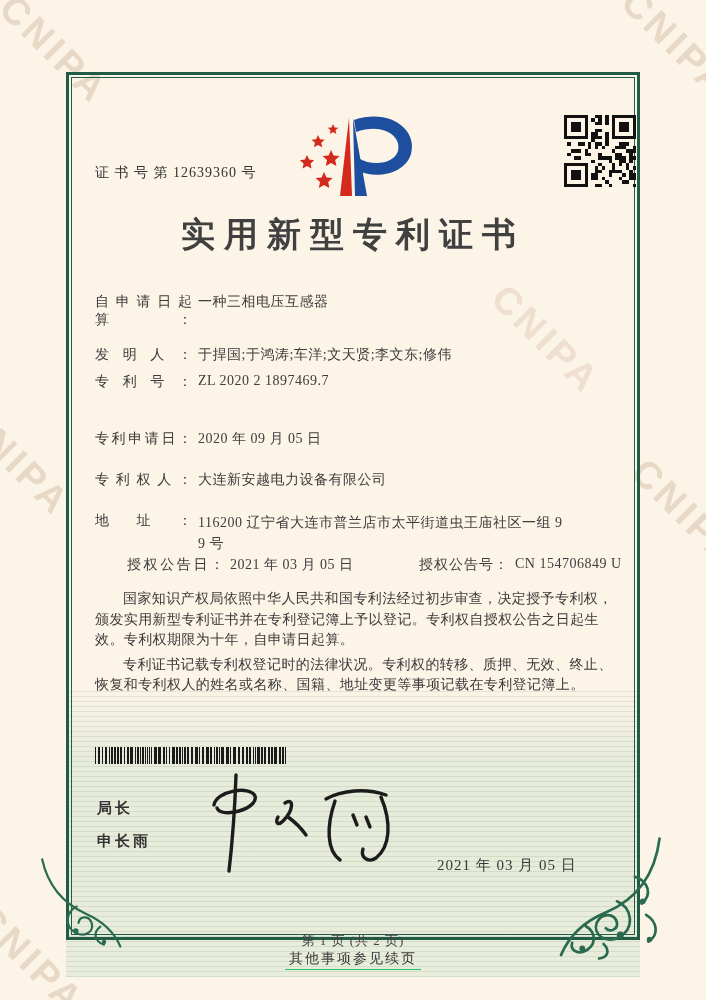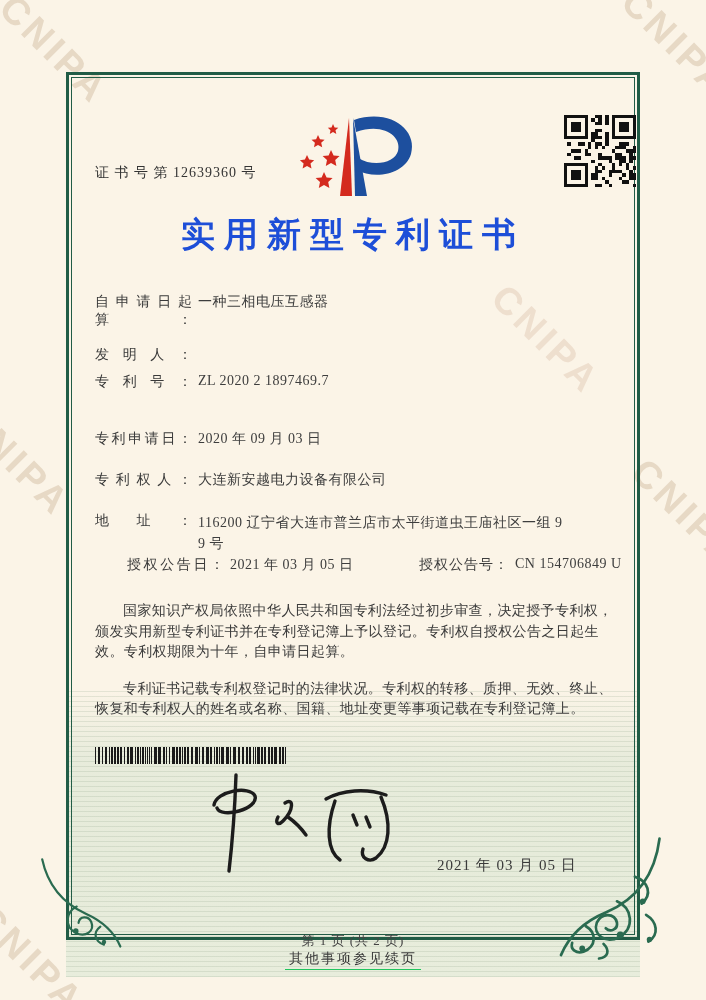--- a/index.html
+++ b/index.html
@@ -40,33 +40,33 @@
   .ornament{position:absolute;z-index:4;pointer-events:none;}
   .orn-right{left:552px;top:836px;width:112px;height:124px;}
   .orn-left{left:38px;top:852px;width:92px;height:100px;transform:scaleX(-1);}
   
   .content{position:absolute;left:0;top:0;width:706px;height:1000px;z-index:5;}
   .cert-no{position:absolute;left:95px;top:116px;font-size:14px;letter-spacing:1px;color:#333;margin-top:48px;}
   .logo{position:absolute;left:278px;top:108px;width:150px;height:98px;}
   .qr{position:absolute;left:564px;top:115px;width:72px;height:72px;}
   .title{
     position:absolute;left:0;top:212px;width:706px;text-align:center;
-    font-size:34px;font-weight:bold;letter-spacing:9px;color:#1d4ed8;
+    font-size:34px;font-weight:bold;letter-spacing:9px;color:#404040;
   }
   .frow{position:absolute;left:95px;width:530px;font-size:14px;color:#3d3d3d;display:flex;align-items:flex-start;}
   .flabel{
     display:inline-block;width:97px;flex:none;margin-right:6px;
     text-align:justify;text-align-last:justify;color:#3a3a3a;
   }
   .fvalue{letter-spacing:.5px;}
   .addr-lines{line-height:21px;}
   .grant-col1{display:flex;width:292px;flex:none;margin-left:32px;}
   .glabel2{letter-spacing:1px;margin-right:6px;}
   .paras{position:absolute;left:95px;top:585px;width:528px;font-size:14px;line-height:20.5px;color:#3a3a3a;letter-spacing:.4px;}
-  .paras p{margin:16px 0 4px 0;text-indent:2em;}
+  .paras p{margin:4px 0 4px 0;text-indent:2em;}
   .barcode{position:absolute;left:95px;top:747px;width:194px;height:17px;}
   .officer{position:absolute;left:97px;top:799px;font-family:"Liberation Sans","DejaVu Sans",sans-serif;font-weight:600;font-size:15px;letter-spacing:3px;color:#333;}
   .officer div{margin-bottom:14px;}
   .signature{position:absolute;left:188px;top:765px;width:225px;height:115px;}
   .issue-date{position:absolute;left:437px;top:856px;font-size:15px;letter-spacing:1px;color:#3a3a3a;}
   .page-info{position:absolute;left:0;top:916px;width:706px;text-align:center;font-size:13px;letter-spacing:1px;color:#444;margin-top:16px;}
   .foot-note{
     position:absolute;left:0;top:950px;width:706px;text-align:center;font-size:14px;letter-spacing:2px;color:#3a3a3a;
   }
   .foot-note span{border-bottom:1px solid #22c55e;padding:0 4px 3px 4px;}
@@ -249,28 +249,29 @@
     </svg>
 
   <div class="title">实用新型专利证书</div>
 
   <div class="frow" style="top:293px">
     <span class="flabel">自申请日起算：</span>
     <span class="fvalue">一种三相电压互感器</span>
   </div>
   <div class="frow" style="top:346px">
     <span class="flabel">发明人：</span>
+    <span class="fvalue">于捍国;于鸿涛;车洋;文天贤;李文东;修伟</span>
   </div>
   <div class="frow" style="top:373px">
     <span class="flabel">专利号：</span>
     <span class="fvalue">ZL 2020 2 1897469.7</span>
   </div>
   <div class="frow" style="top:430px">
     <span class="flabel">专利申请日：</span>
-    <span class="fvalue">2020 年 09 月 03 日</span>
+    <span class="fvalue">2020 年 09 月 05 日</span>
   </div>
   <div class="frow" style="top:471px">
     <span class="flabel">专利权人：</span>
     <span class="fvalue">大连新安越电力设备有限公司</span>
   </div>
   <div class="frow" style="top:512px">
     <span class="flabel">地址：</span>
     <span class="fvalue addr-lines">
       <span>116200  辽宁省大连市普兰店市太平街道虫王庙社区一组 9</span><br>
       <span>9 号</span>
@@ -347,20 +348,24 @@
         <rect x="169" y="0" width="2" height="17"></rect>
         <rect x="173" y="0" width="2" height="17"></rect>
         <rect x="176" y="0" width="2" height="17"></rect>
         <rect x="179" y="0" width="3" height="17"></rect>
         <rect x="184" y="0" width="2" height="17"></rect>
         <rect x="187" y="0" width="2" height="17"></rect>
         <rect x="190" y="0" width="1" height="17"></rect>
       </g>
     </svg>
 
+  <div class="officer">
+    <div>局长</div>
+    <div>申长雨</div>
+  </div>
 
   <svg class="signature" viewBox="0 0 225 115">
     <g fill="none" stroke="#1c1c1c" stroke-width="3.4" stroke-linecap="round" stroke-linejoin="round">
       <path d="M26,40 C28,26 62,20 67,31 C71,44 33,54 29,43"></path>
       <path d="M48,10 C47,40 44,80 41,106"></path>
       <path d="M97,38 C106,32 106,45 95,56 C90,61 87,58 90,52"></path>
       <path d="M100,52 C107,57 113,63 118,70"></path>
       <path d="M138,34 C154,25 178,23 198,30"></path>
       <path d="M147,36 C138,62 139,86 152,95"></path>
       <path d="M193,32 C204,58 202,82 188,93 C181,98 172,93 175,84"></path>

